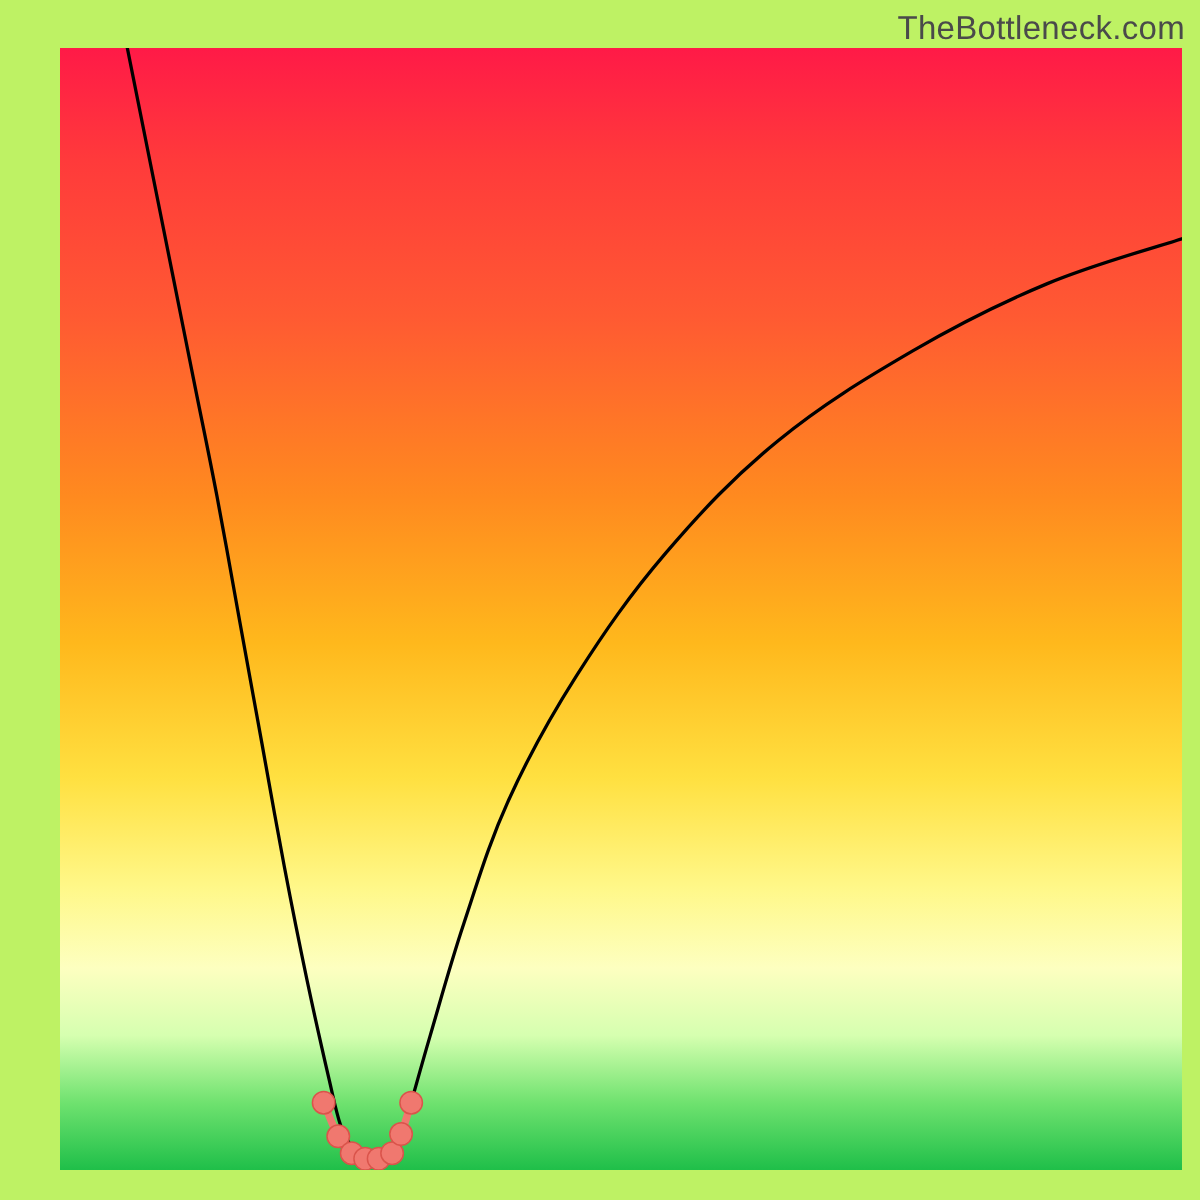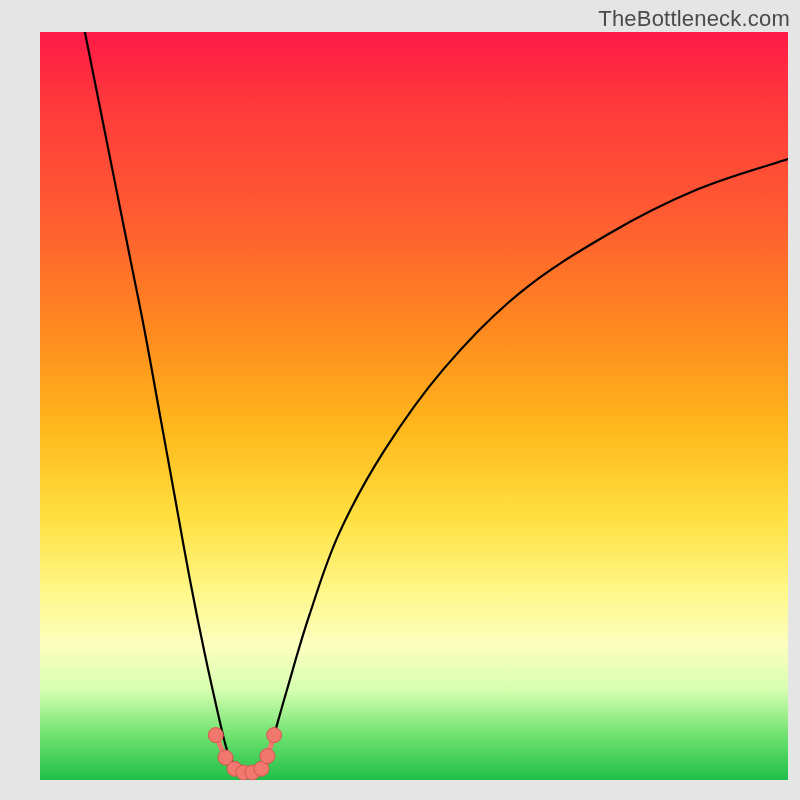--- a/index.html
+++ b/index.html
@@ -10,21 +10,21 @@
     background: #000;
     overflow: hidden;
     font-family: Arial, Helvetica, sans-serif;
   }
   .frame {
     position: absolute;
     left: 0;
     top: 0;
     width: 800px;
     height: 800px;
-    background: #e5e5e5;
+    background: #bef264;
   }
   .plot {
     position: absolute;
     left: 40px;
     top: 32px;
     width: 748px;
     height: 748px;
     
     background: linear-gradient(to bottom,
       #ff1a47 0%,

